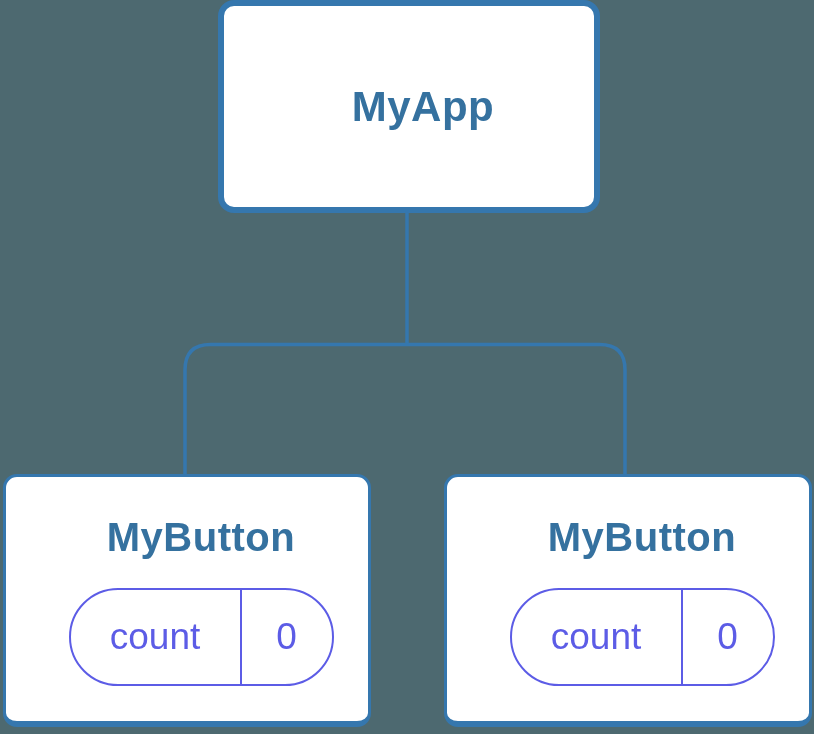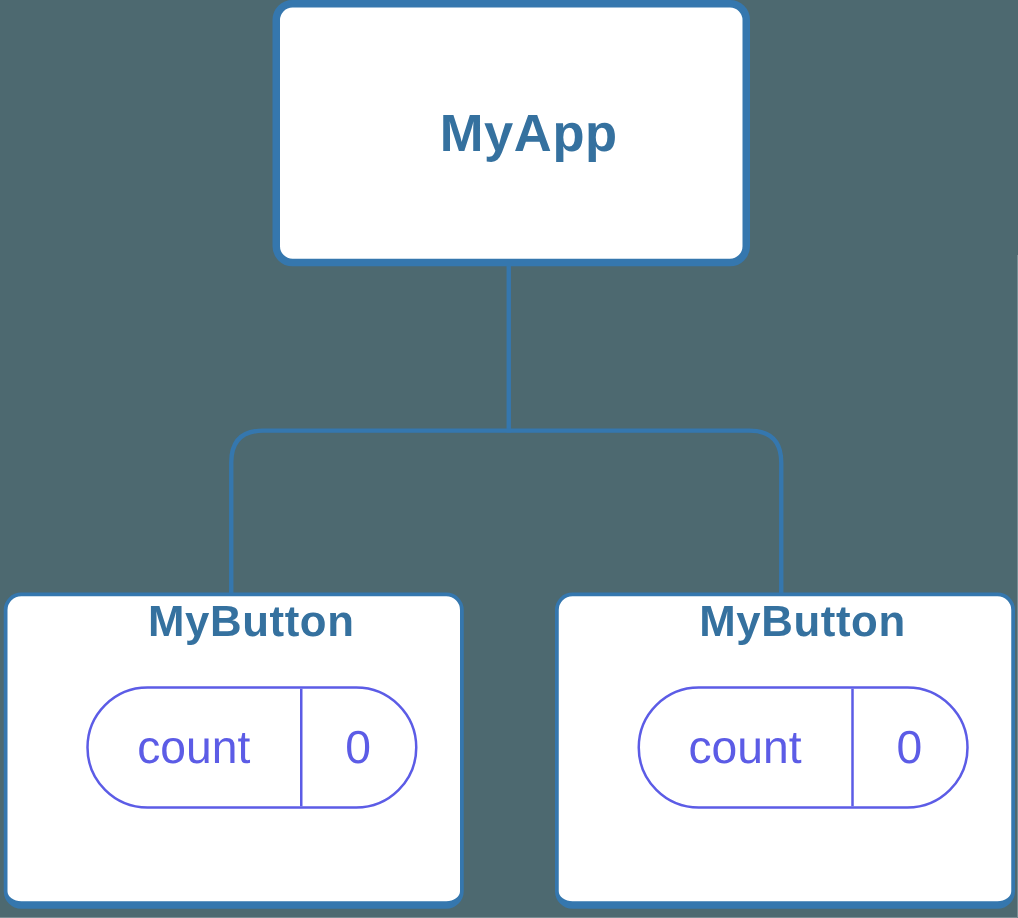--- a/index.html
+++ b/index.html
@@ -50,21 +50,22 @@
     border-radius: 14px;
   }
   .card-child-1 { left: 3px; }
   .card-child-2 { left: 444px; }
   .card-label {
     color: #35719f;
     font-weight: 700;
     letter-spacing: 0.5px;
   }
   .card-child .card-label {
-    font-size: 35px;
+    margin-top: 39px;
+    font-size: 40px;
     line-height: 42px;
   }
   .state-pill {
     margin-top: 30px;
     width: 265px;
     height: 98px;
     box-sizing: border-box;
     border: 2px solid #5c5ce6;
     border-radius: 49px;
     display: flex;

